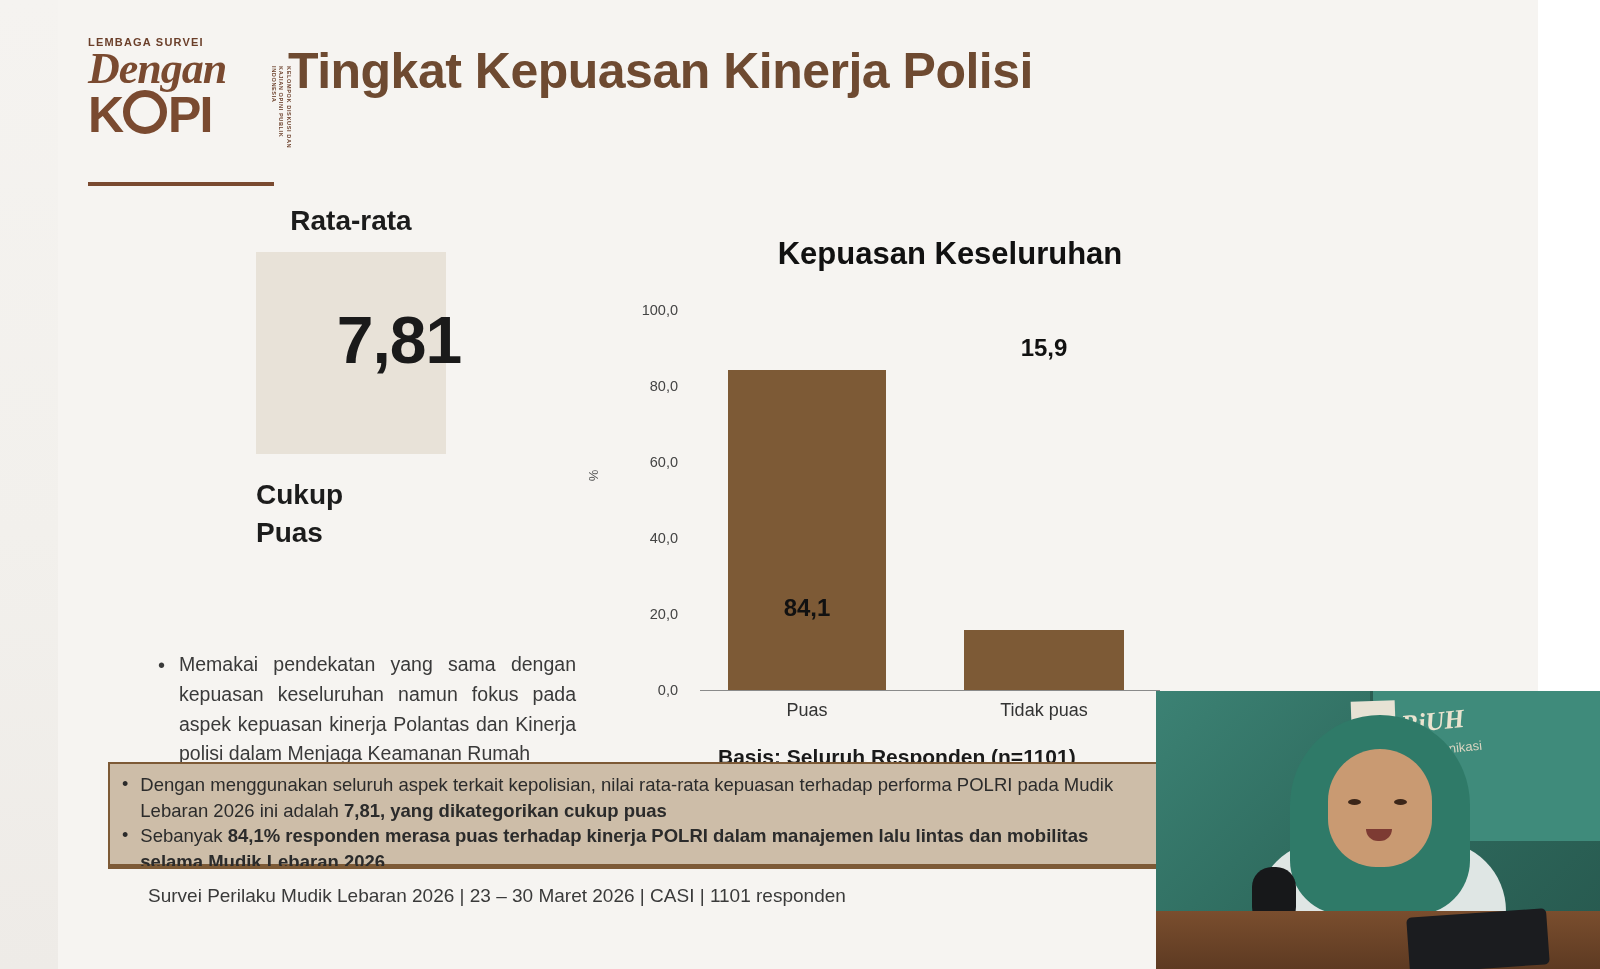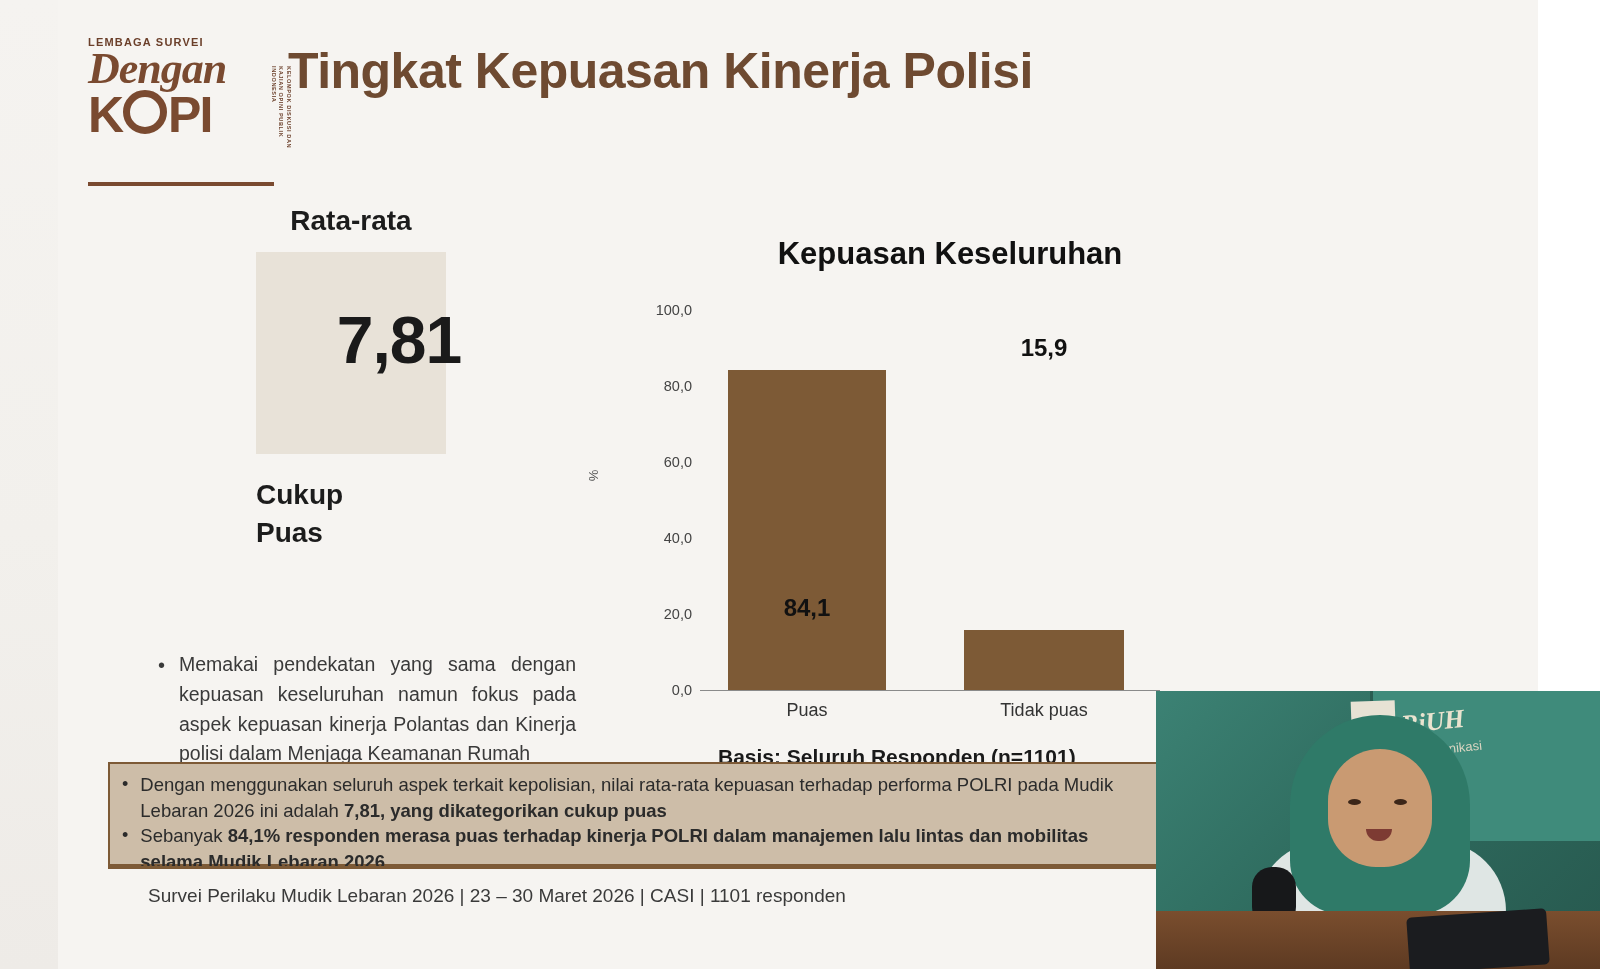--- a/index.html
+++ b/index.html
@@ -164,21 +164,21 @@
   }
   .axis-label-y {
     position: absolute;
     left: 588px; top: 468px;
     font-size: 13px;
     color: #555;
     transform: rotate(-90deg);
   }
   .ytick {
     position: absolute;
-    right: 0;
+    right: 14px;
     width: 56px;
     text-align: right;
     font-size: 14.5px;
     color: #444;
     transform: translateY(-50%);
   }
   .yticks {
     position: absolute;
     left: 636px; top: 310px;
     width: 56px; height: 380px;

